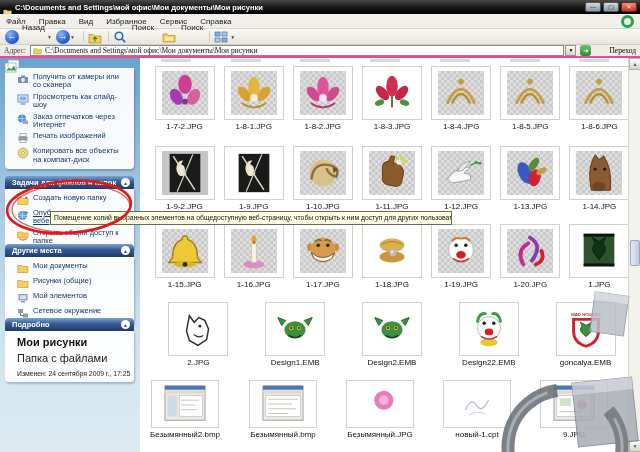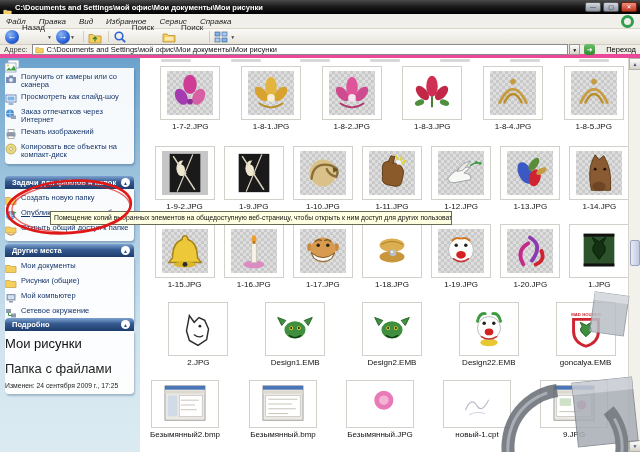--- a/index.html
+++ b/index.html
@@ -13,65 +13,65 @@
     display:flex;align-items:center;padding:0 3px;color:#fff;}
   .titlebar .ticon{width:9px;height:9px;margin-right:3px;flex:0 0 auto;}
   .titlebar .ttext{font-size:7.5px;font-weight:bold;white-space:nowrap;overflow:hidden;flex:1;}
   .wbtn{width:16px;height:10px;border-radius:2px;margin-left:2px;font-size:6px;line-height:1;
     color:#fff;display:flex;align-items:center;justify-content:center;border:1px solid #555;}
   .wbtn.min,.wbtn.max{background:linear-gradient(180deg,#d4d9e0,#8d96a5);color:#222;}
   .wbtn.close{background:linear-gradient(180deg,#f0907e,#c0341f);border-color:#7a1f10;}
 
   
   .menubar{position:absolute;left:0;top:14px;width:640px;height:15px;background:#f1efe9;
-    border-bottom:1px solid #d8d4c8;display:flex;align-items:center;padding:4px 6px;font-size:8px;color:#1b1b1b;font-style:italic;}
+    border-bottom:1px solid #d8d4c8;display:flex;align-items:center;padding:4px 6px;font-size:8px;color:#1b1b1b;}
   .menu-item{margin-right:13px;}
   .throbber{margin-left:auto;width:13px;height:13px;border-radius:50%;border:3px solid #2e9e4f;}
 
   
   .toolbar{position:absolute;left:0;top:29px;width:640px;height:16px;
     background:linear-gradient(180deg,#fbfaf7,#e7e4db);border-bottom:1px solid #d0cdc2;
     display:flex;align-items:center;padding:0 5px;font-size:8px;color:#222;}
   .cbtn{width:14px;height:14px;border-radius:50%;flex:0 0 auto;
     background:radial-gradient(circle at 35% 30%,#8ab6f2,#2a62d8 60%,#173f9e);
     color:#fff;font-size:9px;line-height:1;display:flex;align-items:center;justify-content:center;}
   .tlabel{margin:0 2px 18px 3px;}
   .ddown{font-size:5px;color:#444;margin-right:4px;}
   .tsep{width:1px;height:11px;background:#cfccc0;margin:0 4px;}
   .ticn{width:14px;height:14px;flex:0 0 auto;margin-right:2px;}
 
   
   .addrbar{position:absolute;left:0;top:45px;width:640px;height:13px;background:#efede6;
-    border-bottom:4px solid #ec4899;display:flex;align-items:center;padding:0 4px;font-size:7.5px;}
+    border-bottom:2px solid #ec4899;display:flex;align-items:center;padding:0 4px;font-size:7.5px;font-family:Liberation Serif, serif;}
   .alabel{color:#444;margin-right:4px;}
   .afield{flex:1;height:11px;background:#fff;border:1px solid #8a8a8a;display:flex;align-items:center;padding:0 2px;gap:3px;overflow:hidden;}
   .afield .av{white-space:nowrap;font-size:7.5px;color:#111;}
   .adrop{width:11px;height:11px;background:linear-gradient(#fdfdfd,#d6d3ca);border:1px solid #9a988c;
     font-size:5px;display:flex;align-items:center;justify-content:center;margin-left:1px;}
-  .gobtn{display:flex;align-items:center;margin-left:4px;gap:11px;}
+  .gobtn{display:flex;align-items:center;margin-left:4px;gap:18px;}
   .gocircle{width:11px;height:11px;border-radius:3px;background:linear-gradient(180deg,#6cc06c,#2f8a2f);
     color:#fff;font-size:7px;display:flex;align-items:center;justify-content:center;}
 
   
   .sidebar{position:absolute;left:0;top:58px;width:140px;height:394px;overflow:hidden;
     background:linear-gradient(180deg,#6ba2cc 0%,#9cc3dd 30%,#cfe3ee 70%,#dcebf2 100%);}
   .panel{position:absolute;left:5px;width:129px;}
   .p0{top:10px}.p1{top:118px}.p2{top:186px}.p3{top:260px}
   .phead{height:13px;display:flex;align-items:center;justify-content:space-between;
     padding:0 4px 0 7px;border-radius:4px 4px 0 0;color:#fff;font-size:7.5px;font-weight:bold;
     background:linear-gradient(180deg,#7da3d2 0%,#35598f 45%,#1d3d6b 100%);}
   .chev{width:9px;height:9px;border-radius:50%;background:#fff;color:#2a5290;font-size:5px;
     display:flex;align-items:center;justify-content:center;}
-  .pbody{background:rgba(255,255,255,.93);border-radius:0 0 4px 4px;padding:5px 0;
+  .pbody{background:rgba(255,255,255,.93);border-radius:0 0 4px 4px;padding:5px 12px;
     display:flex;flex-direction:column;gap:3px;box-shadow:1px 2px 2px rgba(0,40,90,.25);}
   .sitem{display:flex;gap:4px;align-items:flex-start;font-size:7.5px;line-height:1.12;color:#17366b;}
   .sicon{flex:0 0 12px;width:12px;height:12px;}
   .underline{text-decoration:underline;}
-  .dname{font-size:13px;font-weight:normal;color:#111;}
-  .dkind{font-size:13px;color:#222;margin-top:7px;}
+  .dname{font-size:11px;font-weight:bold;color:#111;}
+  .dkind{font-size:11px;color:#222;margin-top:1px;}
   .dmod{font-size:6.8px;color:#222;margin-top:3px;white-space:nowrap;}
   .corner-icon{position:absolute;left:3px;top:1px;width:18px;height:16px;z-index:3;}
 
   
   .content{position:absolute;left:140px;top:58px;width:488px;height:394px;background:#fff;overflow:hidden;}
   .grid-row{position:absolute;left:10px;width:484px;display:flex;}
   .cell{flex:1;display:flex;flex-direction:column;align-items:center;}
   .tbox{width:60px;height:54px;border:1px solid #d2d0c8;background:#fff;
     display:flex;align-items:center;justify-content:center;}
   .art{width:46px;height:44px;}
@@ -278,21 +278,21 @@
                   <path d="M1 3.5 l4 0 1 1 5 0 0 6 -10 0 z" fill="#f5cf5a" stroke="#c79b3f" stroke-width="0.7" stroke-linecap="round"></path>
                 </svg></span>
               <span>Рисунки (общие)</span>
             </div>
             <div class="sitem">
               <span class="sicon"><svg viewBox="0 0 12 12" width="100%" height="100%">
                   <rect x="1.5" y="2" width="9" height="6.5" fill="#8d99ad"></rect>
                   <rect x="2.8" y="3.2" width="6.4" height="4" fill="#cfe2f5"></rect>
                   <rect x="4" y="9" width="4" height="1.5" fill="#8d99ad"></rect>
                 </svg></span>
-              <span>Мой компьютер</span>
+              <span>Мой элементов</span>
             </div>
             <div class="sitem">
               <span class="sicon"><svg viewBox="0 0 12 12" width="100%" height="100%">
                   <rect x="1" y="2" width="5" height="4" fill="#8d99ad"></rect>
                   <rect x="6" y="6.5" width="5" height="4" fill="#8d99ad"></rect>
                   <path d="M3.5 6 v2.5 h3" fill="none" stroke="#3f9b3f" stroke-width="1" stroke-linecap="round"></path>
                 </svg></span>
               <span>Сетевое окружение</span>
             </div>
           </div>
@@ -381,20 +381,30 @@
           </div>
           <div class="cell">
             <div class="tbox">
               <div class="art bg-checker"><svg viewBox="0 0 48 44" width="100%" height="100%">
                   <path d="M10 32 Q24 4 38 32" fill="none" stroke="#c79b3f" stroke-width="3" stroke-linecap="round"></path>
                   <path d="M15 32 Q24 14 33 32" fill="none" stroke="#b98f2a" stroke-width="2.5" stroke-linecap="round"></path>
                   <circle cx="24" cy="10" r="3" fill="#c79b3f"></circle>
                 </svg></div>
             </div>
             <div class="flabel">1-8-5.JPG</div>
+          </div>
+          <div class="cell">
+            <div class="tbox">
+              <div class="art bg-checker"><svg viewBox="0 0 48 44" width="100%" height="100%">
+                  <path d="M10 32 Q24 4 38 32" fill="none" stroke="#c79b3f" stroke-width="3" stroke-linecap="round"></path>
+                  <path d="M15 32 Q24 14 33 32" fill="none" stroke="#b98f2a" stroke-width="2.5" stroke-linecap="round"></path>
+                  <circle cx="24" cy="10" r="3" fill="#c79b3f"></circle>
+                </svg></div>
+            </div>
+            <div class="flabel">1-8-6.JPG</div>
           </div>
         </div>
         <div class="grid-row" style="top: 88px;">
           <div class="cell">
             <div class="tbox">
               <div class="art bg-frame"><svg viewBox="0 0 48 44" width="100%" height="100%">
                   <rect x="8" y="2" width="32" height="40" fill="#1a1a1a"></rect>
                   <ellipse cx="21" cy="17" rx="6" ry="8" fill="#efe6d0"></ellipse>
                   <ellipse cx="25" cy="15" rx="5" ry="7" fill="#1a1a1a"></ellipse>
                   <path d="M12 5 L34 39" fill="none" stroke="#ded5c0" stroke-width="1.6" stroke-linecap="round"></path>

